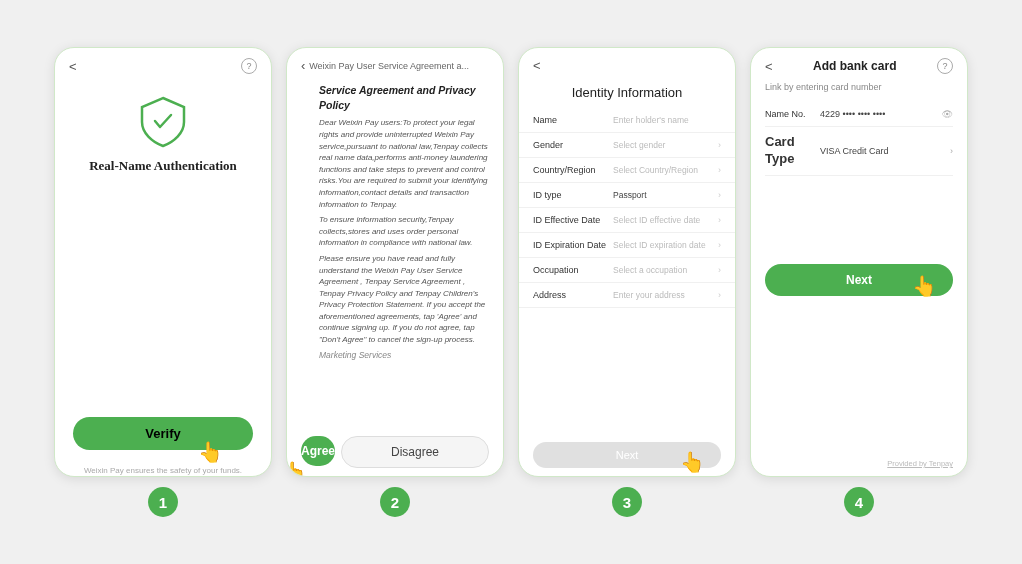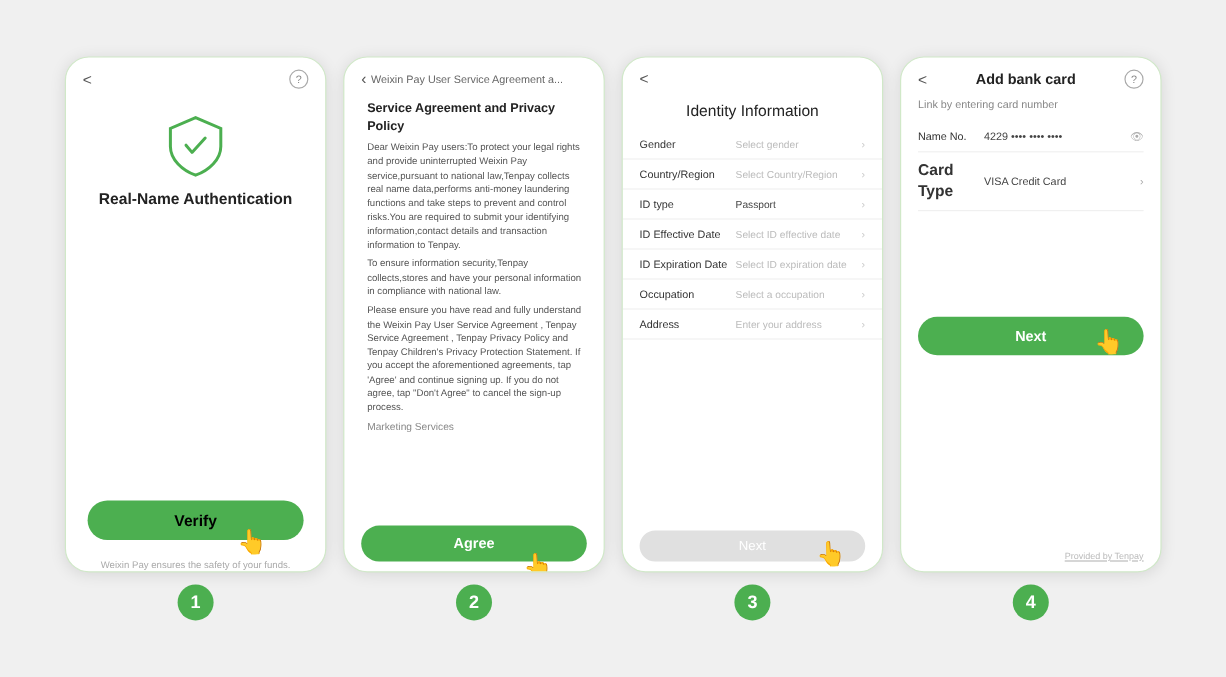--- a/index.html
+++ b/index.html
@@ -69,20 +69,21 @@
       width: 54px;
       height: 54px;
       margin: 6px 0 10px 0;
     }
     .screen1-title {
       font-size: 13px;
       font-weight: 700;
       color: #222;
       text-align: center;
       margin-bottom: 8px;
+      font-family: Liberation Serif, serif;
     }
     .screen1-desc {
       font-size: 9.5px;
       color: #666;
       text-align: center;
       line-height: 1.45;
       margin-bottom: 12px;
     }
     .green-btn {
       background: #4caf50;
@@ -98,47 +99,48 @@
     }
     .screen1-footer {
       font-size: 8px;
       color: #aaa;
       text-align: center;
       padding: 6px 10px 1px 10px;
     }
 
     
     .screen2-body {
-      padding: 6px 14px 8px 19px;
+      padding: 6px 14px 8px 32px;
       flex: 1;
       overflow: hidden;
       font-size: 8.5px;
       color: #444;
       line-height: 1.4;
+      font-style: italic;
     }
     .screen2-title {
       font-size: 10.5px;
       font-weight: 700;
       color: #222;
       margin-bottom: 5px;
     }
     .screen2-text {
       font-size: 8px;
       color: #555;
       line-height: 1.45;
       margin-bottom: 4px;
     }
     .screen2-marketing {
       font-size: 8.5px;
       color: #888;
       margin-top: 4px;
     }
     .screen2-buttons {
       display: flex;
-      flex-direction: column;
+      flex-direction: row;
       gap: 6px;
       padding: 8px 14px 8px 14px;
     }
     .agree-btn {
       background: #4caf50;
       color: white;
       border: none;
       border-radius: 20px;
       padding: 8px 0;
       width: 100%;
@@ -325,45 +327,51 @@
   <div class="phone-wrapper">
     <div class="phone">
       <div class="phone-header">
         <span class="back-arrow">‹</span>
         <span style="font-size:9px;color:#666;flex:1;text-align:center;overflow:hidden;white-space:nowrap;">Weixin Pay User Service Agreement a...</span>
         <span style="width:16px;"></span>
       </div>
       <div class="screen2-body">
         <div class="screen2-title">Service Agreement and Privacy Policy</div>
         <div class="screen2-text">Dear Weixin Pay users:To protect your legal rights and provide uninterrupted Weixin Pay service,pursuant to national law,Tenpay collects real name data,performs anti-money laundering functions and take steps to prevent and control risks.You are required to submit your identifying information,contact details and transaction information to Tenpay.</div>
-        <div class="screen2-text">To ensure information security,Tenpay collects,stores and have your personal information in compliance with national law.</div>
+        <div class="screen2-text">To ensure information security,Tenpay collects,stores and uses order personal information in compliance with national law.</div>
         <div class="screen2-text">Please ensure you have read and fully understand the Weixin Pay User Service Agreement , Tenpay Service Agreement , Tenpay Privacy Policy and Tenpay Children's Privacy Protection Statement. If you accept the aforementioned agreements, tap 'Agree' and continue signing up. If you do not agree, tap "Don't Agree" to cancel the sign-up process.</div>
         <div class="screen2-marketing">Marketing Services</div>
       </div>
       <div class="screen2-buttons">
         <div style="position:relative;">
           <button class="agree-btn">Agree</button>
           <span class="hand-emoji" style="bottom:-16px;right:28px;">👆</span>
         </div>
+        <button class="disagree-btn">Disagree</button>
       </div>
     </div>
     <div class="circle-badge">2</div>
   </div>
 
   <div class="phone-wrapper">
     <div class="phone">
       <div class="phone-header">
         <span class="back-arrow">&lt;</span>
         <div style="flex:1;"></div>
       </div>
       <div class="screen3-header">
         <div class="screen3-title">Identity Information</div>
       </div>
       <div class="screen3-body">
 
+      <div class="form-row">
+    <div class="form-label">Name</div>
+    <div class="form-value">Enter holder's name</div>
+
+  </div>
           <div class="form-row">
     <div class="form-label">Gender</div>
     <div class="form-value">Select gender</div>
     <span class="form-arrow">›</span>
   </div>
           <div class="form-row">
     <div class="form-label">Country/Region</div>
     <div class="form-value">Select Country/Region</div>
     <span class="form-arrow">›</span>
   </div>

